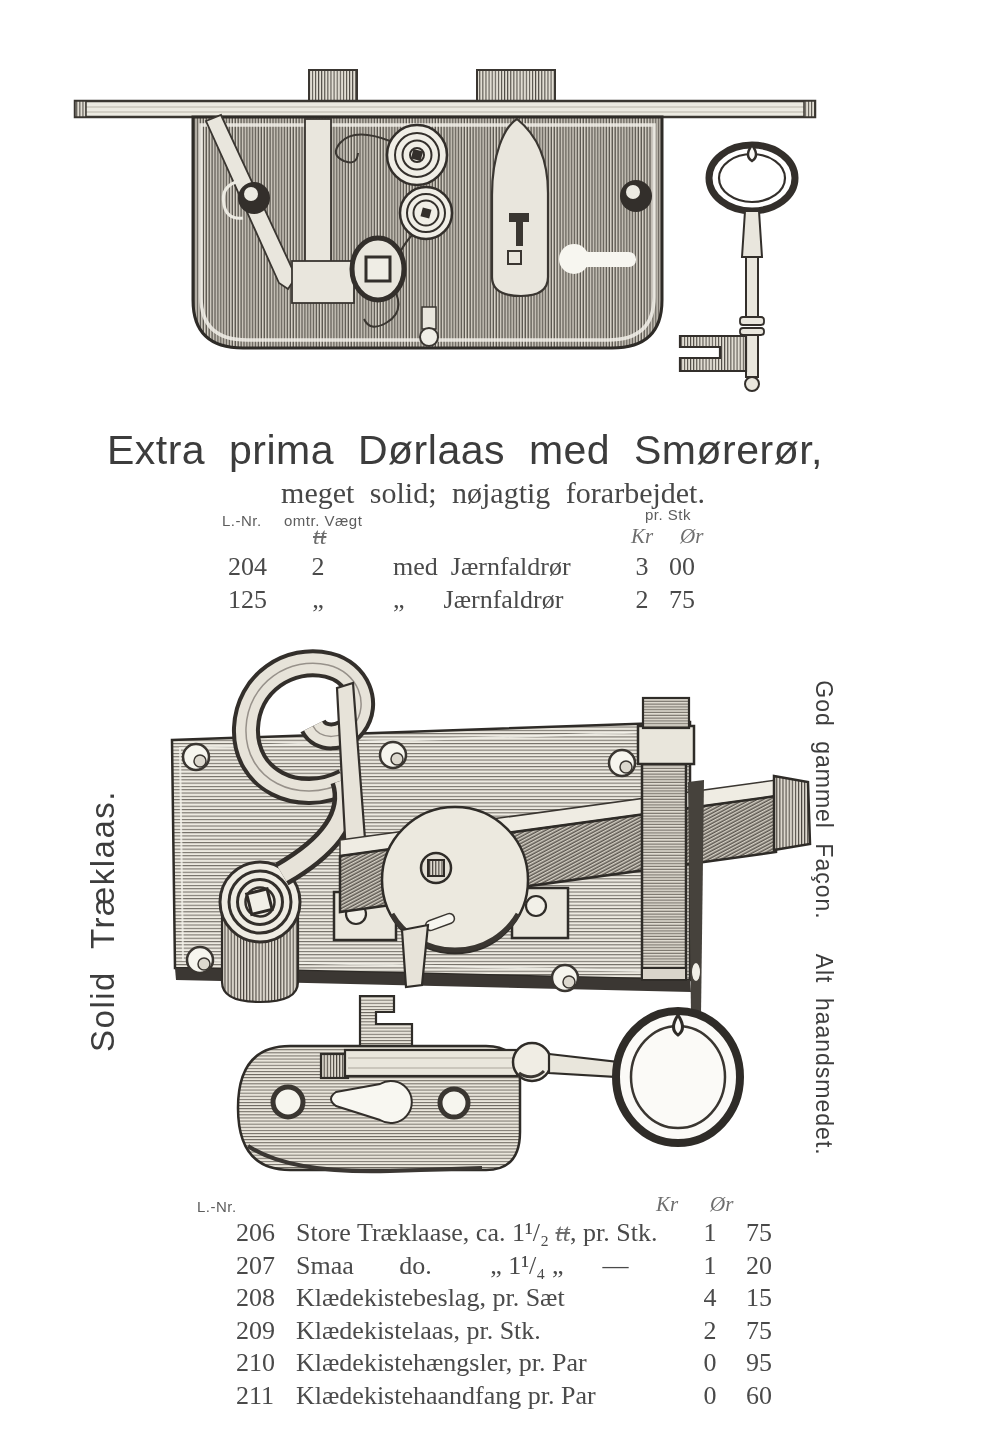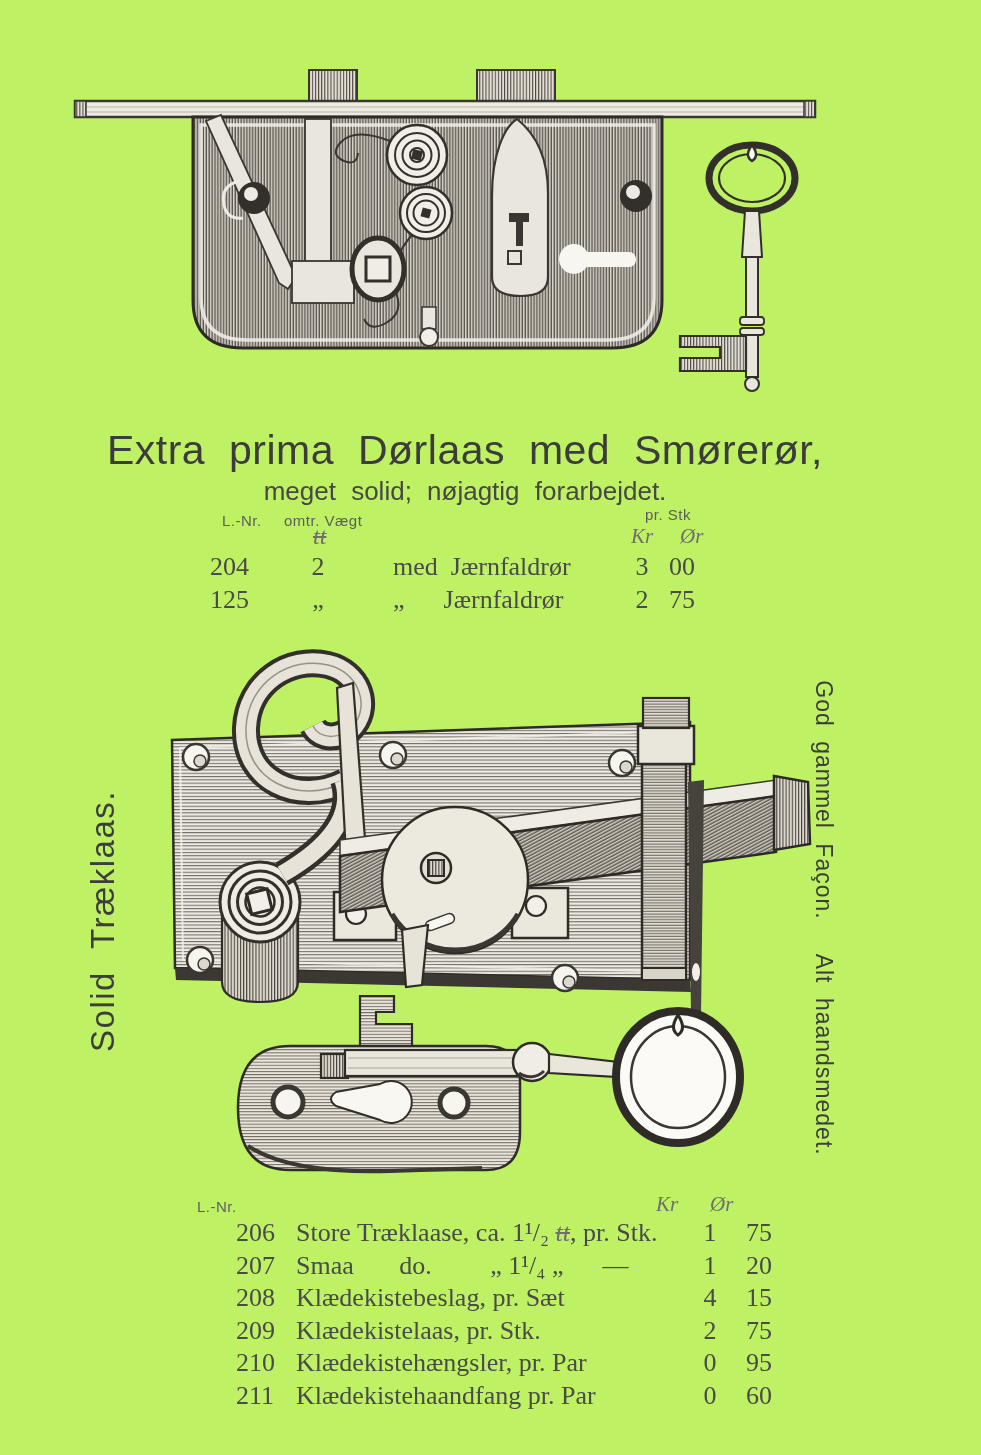--- a/index.html
+++ b/index.html
@@ -1,32 +1,32 @@
 <!DOCTYPE html>
 <html><head>
 <meta charset="utf-8">
 <style>
   html,body{margin:0;padding:0;background:#d8d6d0;}
   .page{
     position:relative; width:981px; height:1455px; margin:0 auto;
-    background:#bef264; overflow:hidden;
+    background:#ffffff; overflow:hidden;
     font-family:"Liberation Serif","DejaVu Serif",serif; color:#454545;
   }
   .abs{position:absolute;}
   
   .title{
     left:0; top:427px; width:930px; text-align:center;
     font-family:"Liberation Sans","DejaVu Sans",sans-serif;
     font-size:41px; font-weight:400; color:#3c3c3c;
     letter-spacing:0.5px; word-spacing:12px; white-space:nowrap;
   }
   .subtitle{
     left:0; top:476px; width:930px; text-align:center;
-    font-family:Liberation Sans, sans-serif;
-    font-size:26px; color:#474747; word-spacing:8px; white-space:nowrap;
+    font-family:Liberation Serif, serif;
+    font-size:30px; color:#474747; word-spacing:8px; white-space:nowrap;padding-left:28px;
   }
   
   .hdr-small{
     font-family:"Liberation Sans","DejaVu Sans",sans-serif;
     font-size:15px; color:#5d5d5d; letter-spacing:0.5px; white-space:pre;
   }
   .currency{
     font-style:italic; font-size:21px; color:#6e6e6e;
     font-family:"Liberation Serif","DejaVu Serif",serif;
     text-align:center;
@@ -37,21 +37,21 @@
   .unit-pound{font-size:24px;}
   
   .t-rows{left:0; width:981px;}
   .t-row{position:relative; height:32.5px;}
   .cell{
     position:absolute; top:0; white-space:pre;
     font-size:26px; line-height:30px; color:#4a4a4a;
   }
   .cell .pound{font-size:26px;}
   
-  .c-nr{left:210px;}
+  .c-nr{left:228px;}
   .c-weight{left:296px; width:44px; text-align:center;}
   .c-desc{left:393px;}
   .c-kr{left:628px; width:28px; text-align:center;}
   .c-ore{left:669px; width:48px;}
   
   .c-nr2{left:192px;}
   .c-desc2{left:252px;text-align:center;}
   .c-kr2{left:650px; width:32px; text-align:center;}
   .c-ore2{left:702px; width:48px;}
   

